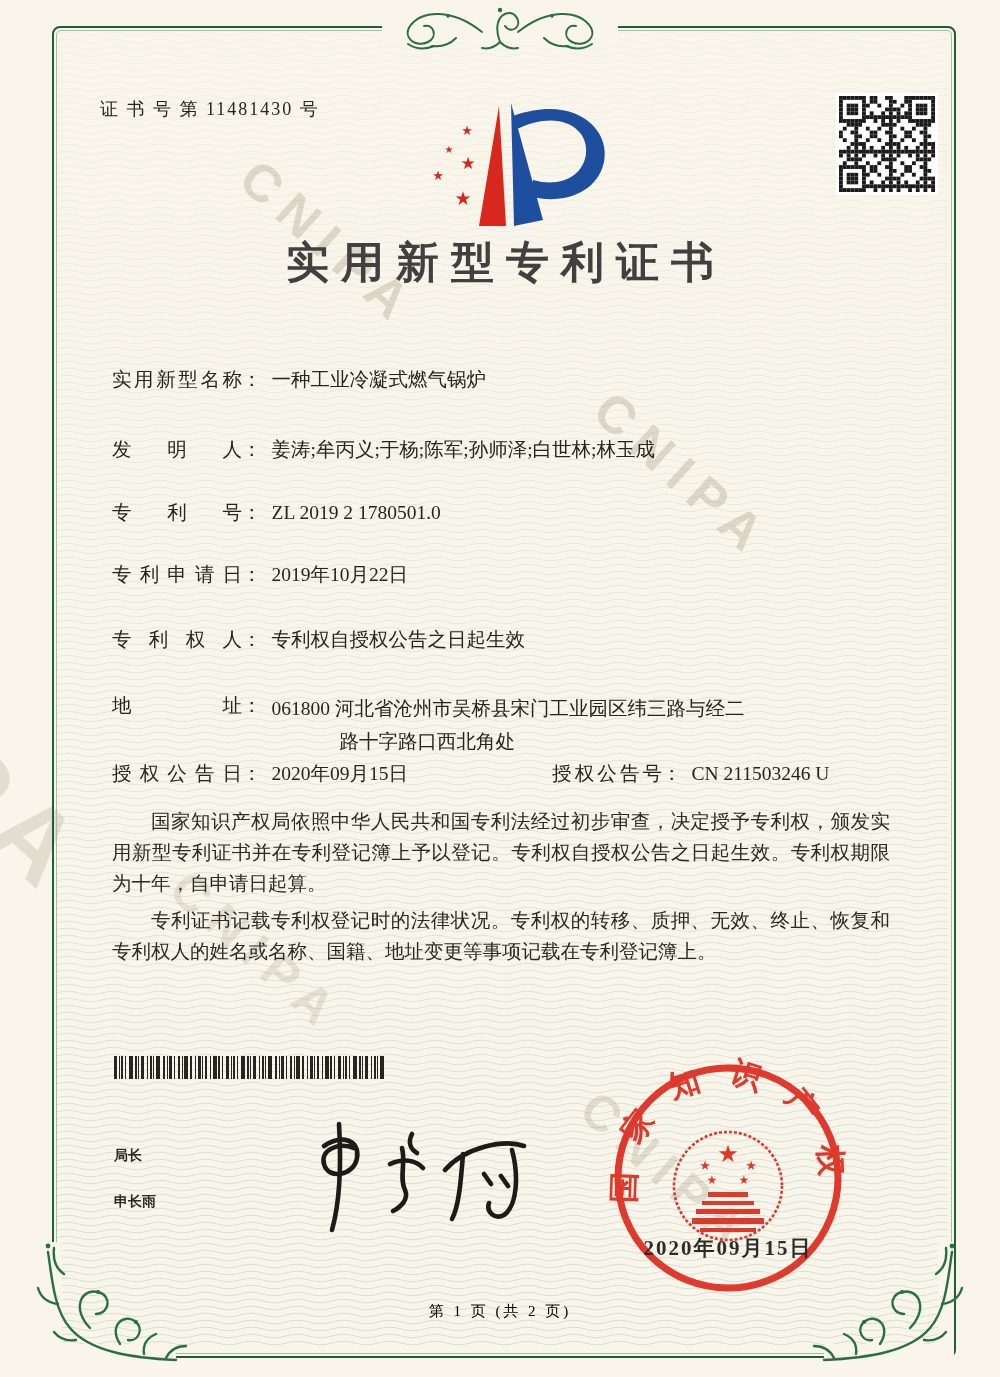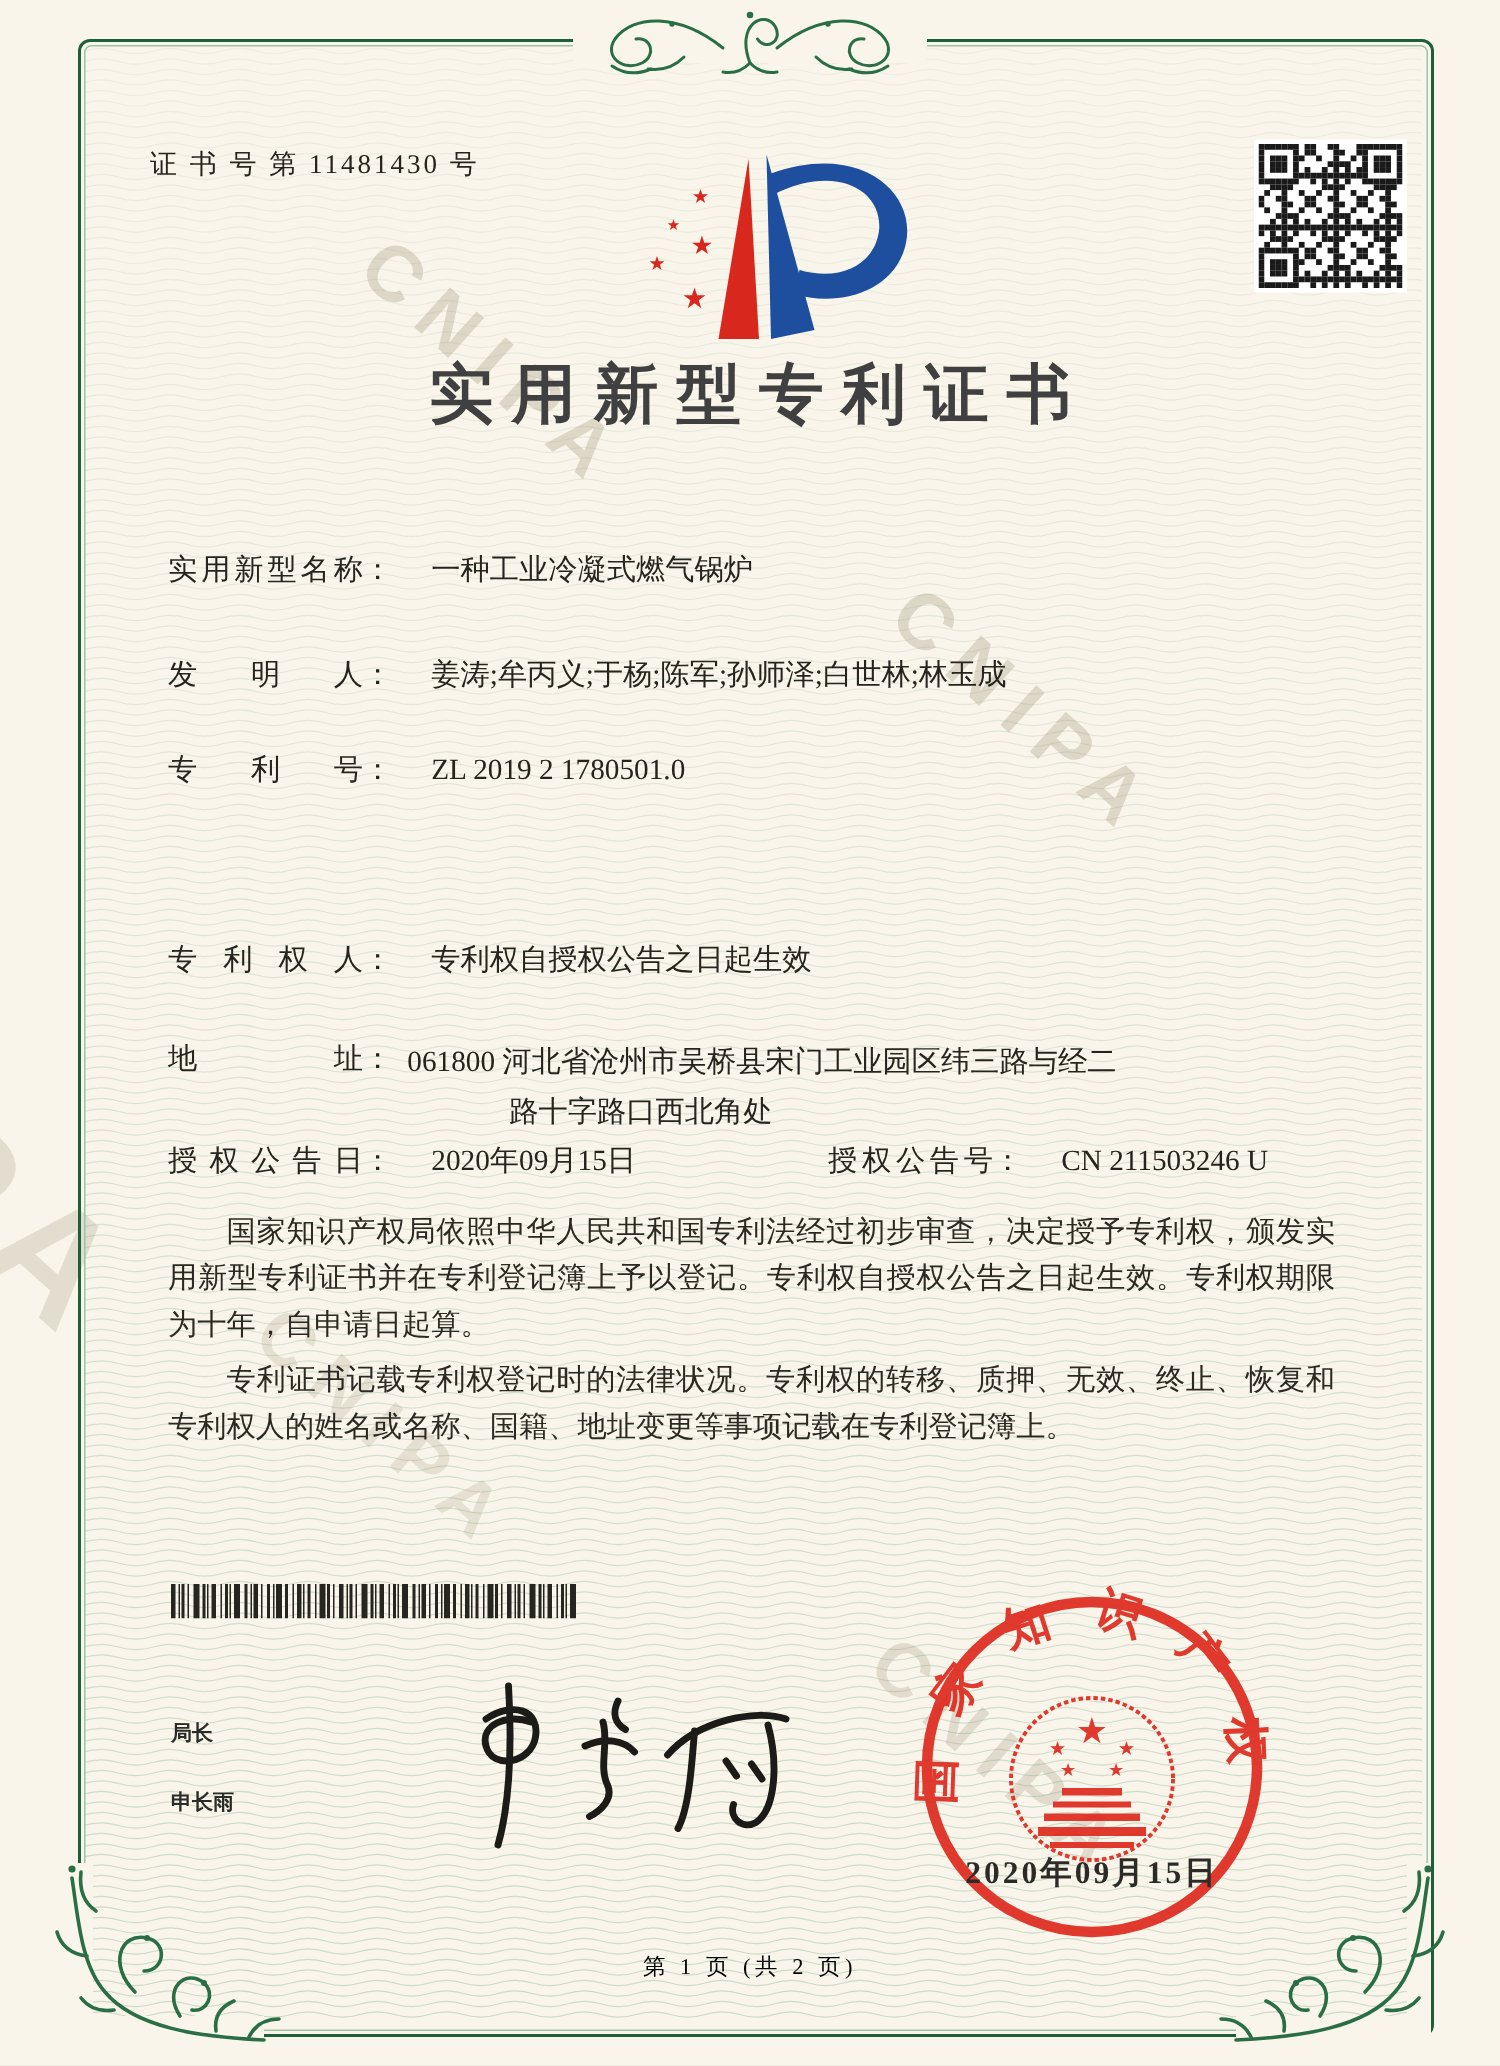--- a/index.html
+++ b/index.html
@@ -17,21 +17,21 @@
       transform-origin:0 50%;}
   
   .certno{position:absolute;left:100px;top:97px;font-size:18px;letter-spacing:2px;z-index:2;}
   .logo{position:absolute;left:415px;top:92px;z-index:2;}
   .qr{position:absolute;left:836px;top:93px;width:96px;height:96px;background:#fff;padding:3px;z-index:2;}
   .title{position:absolute;left:0;right:0;top:234px;text-align:center;font-size:43px;font-weight:bold;
          letter-spacing:12px;text-indent:12px;z-index:2;color:#404040;}
   
   .row{position:absolute;left:112px;font-size:19.5px;z-index:2;white-space:nowrap;}
   .flabel{display:inline-block;width:130px;text-align:justify;text-align-last:justify;vertical-align:top;}
-  .fvalue{margin-left:26px;}
+  .fvalue{margin-left:10px;}
   .addr-val{display:inline-block;vertical-align:top;margin-left:10px;white-space:normal;width:600px;line-height:33px;}
   .addr-l2{padding-left:68px;}
   .pair2{position:absolute;left:440px;top:0;white-space:nowrap;}
   .pair2 .flabel{width:110px;}
   
   .bodytext{position:absolute;left:112px;width:778px;top:806px;z-index:2;font-size:19.5px;
             line-height:31px;text-align:justify;color:#2b2922;}
   .bodytext p{margin:0 0 6px 0;text-indent:2em;}
   
   .barcode{position:absolute;left:114px;top:1056px;z-index:2;}
@@ -659,20 +659,23 @@
 
   <div class="row" style="top:366px">
     <span class="flabel">实用新型名称</span><span>：</span><span class="fvalue">一种工业冷凝式燃气锅炉</span>
   </div>
   <div class="row" style="top:436px">
     <span class="flabel">发明人</span><span>：</span><span class="fvalue">姜涛;牟丙义;于杨;陈军;孙师泽;白世林;林玉成</span>
   </div>
   <div class="row" style="top:499px">
     <span class="flabel">专利号</span><span>：</span><span class="fvalue">ZL 2019 2 1780501.0</span>
   </div>
+  <div class="row" style="top:561px">
+    <span class="flabel">专利申请日</span><span>：</span><span class="fvalue">2019年10月22日</span>
+  </div>
   <div class="row" style="top:626px">
     <span class="flabel">专利权人</span><span>：</span><span class="fvalue">专利权自授权公告之日起生效</span>
   </div>
   <div class="row" style="top:692px">
     <span class="flabel">地址</span><span>：</span><span class="addr-val"><span>061800 河北省沧州市吴桥县宋门工业园区纬三路与经二</span><br><span class="addr-l2">路十字路口西北角处</span></span>
   </div>
   <div class="row" style="top:760px">
     <span class="flabel">授权公告日</span><span>：</span><span class="fvalue">2020年09月15日</span>
     <span class="pair2">
       <span class="flabel">授权公告号</span><span>：</span><span class="fvalue">CN 211503246 U</span>

